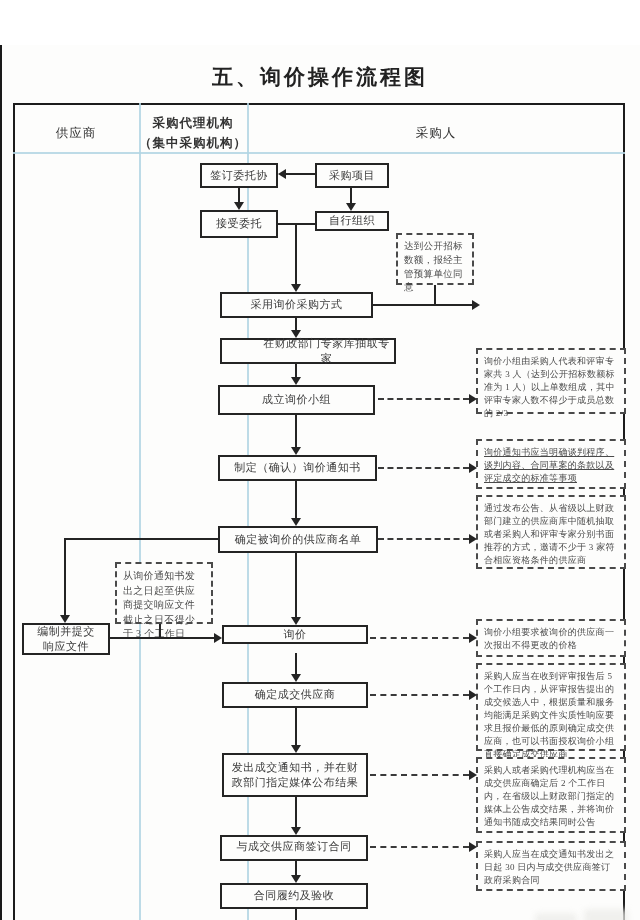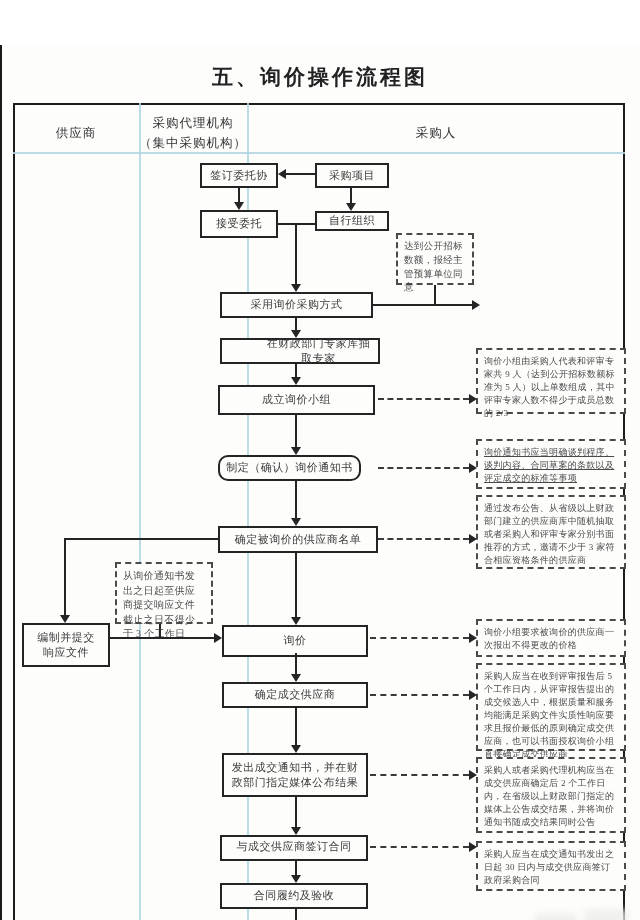--- a/index.html
+++ b/index.html
@@ -52,51 +52,51 @@
 
   <div class="title">五、询价操作流程图</div>
 
   <div class="frame"></div>
 
   <div class="bluev" style="left:139px;top:58px;height:850px;"></div>
   <div class="bluev" style="left:247px;top:58px;height:850px;"></div>
   <div class="blueh" style="left:13px;top:107px;width:612px;"></div>
 
   <div class="colhead" style="left:13px;top:80px;width:126px;">供应商</div>
-  <div class="colhead" style="left:139px;top:70px;width:108px;">
+  <div class="colhead" style="left:139px;top:70px;width:108px;font-weight:bold;">
     <div>采购代理机构</div>
     <div style="margin-top:3px;">（集中采购机构）</div>
   </div>
   <div class="colhead" style="left:247px;top:80px;width:378px;">采购人</div>
 
   <div class="box" style="left:200px;top:118px;width:78px;height:25px;">签订委托协</div>
   <div class="box" style="left:315px;top:118px;width:74px;height:25px;">采购项目</div>
   <div class="box" style="left:200px;top:165px;width:78px;height:28px;">接受委托</div>
   <div class="box" style="left:315px;top:166px;width:74px;height:20px;">自行组织</div>
 
   <div class="box" style="left:220px;top:247px;width:153px;height:26px;">采用询价采购方式</div>
-  <div class="box" style="left:220px;top:293px;width:160px;height:26px;padding-left:40px;">在财政部门专家库抽取专家</div>
+  <div class="box" style="left:220px;top:293px;width:176px;height:26px;padding-left:40px;">在财政部门专家库抽取专家</div>
   <div class="box" style="left:218px;top:340px;width:157px;height:30px;">成立询价小组</div>
-  <div class="box" style="left:218px;top:410px;width:143px;height:26px;border-radius:10px;">制定（确认）询价通知书</div>
+  <div class="box" style="left:218px;top:410px;width:159px;height:26px;">制定（确认）询价通知书</div>
   <div class="box" style="left:218px;top:481px;width:160px;height:27px;text-align:center;">确定被询价的供应商名单</div>
-  <div class="box" style="left:222px;top:580px;width:146px;height:32px;">询价</div>
+  <div class="box" style="left:222px;top:580px;width:146px;height:19px;">询价</div>
   <div class="box" style="left:222px;top:637px;width:146px;height:26px;">确定成交供应商</div>
   <div class="box" style="left:222px;top:708px;width:146px;height:44px;">发出成交通知书，并在财政部门指定媒体公布结果</div>
   <div class="box" style="left:220px;top:790px;width:148px;height:26px;font-family:Liberation Mono, monospace;">与成交供应商签订合同</div>
   <div class="box" style="left:220px;top:838px;width:148px;height:26px;">合同履约及验收</div>
   <div class="box" style="left:220px;top:885px;width:148px;height:25px;">申请支付资金</div>
 
-  <div class="box" style="left:22px;top:578px;width:88px;height:44px;justify-content:center;">
+  <div class="box" style="left:22px;top:578px;width:88px;height:32px;justify-content:center;">
     <div>编制并提交</div>
     <div>响应文件</div>
   </div>
 
 
   <div class="note" style="left:396px;top:188px;width:78px;height:52px;font-size:9.5px;">达到公开招标数额，报经主管预算单位同意</div>
-  <div class="note" style="left:476px;top:303px;width:150px;height:66px;">询价小组由采购人代表和评审专家共 9 人（达到公开招标数额标准为 5 人）以上单数组成，其中评审专家人数不得少于成员总数的 2/3</div>
+  <div class="note" style="left:476px;top:303px;width:150px;height:66px;">询价小组由采购人代表和评审专家共 3 人（达到公开招标数额标准为 1 人）以上单数组成，其中评审专家人数不得少于成员总数的 2/3</div>
   <div class="note" style="left:476px;top:394px;width:150px;height:50px;text-decoration:underline;">询价通知书应当明确谈判程序、谈判内容、合同草案的条款以及评定成交的标准等事项</div>
   <div class="note" style="left:476px;top:450px;width:150px;height:74px;">通过发布公告、从省级以上财政部门建立的供应商库中随机抽取或者采购人和评审专家分别书面推荐的方式，邀请不少于 3 家符合相应资格条件的供应商</div>
   <div class="note" style="left:476px;top:574px;width:150px;height:38px;">询价小组要求被询价的供应商一次报出不得更改的价格</div>
   <div class="note" style="left:476px;top:618px;width:150px;height:88px;">采购人应当在收到评审报告后 5 个工作日内，从评审报告提出的成交候选人中，根据质量和服务均能满足采购文件实质性响应要求且报价最低的原则确定成交供应商，也可以书面授权询价小组直接确定成交供应商</div>
   <div class="note" style="left:476px;top:712px;width:150px;height:76px;">采购人或者采购代理机构应当在成交供应商确定后 2 个工作日内，在省级以上财政部门指定的媒体上公告成交结果，并将询价通知书随成交结果同时公告</div>
   <div class="note" style="left:476px;top:796px;width:150px;height:50px;">采购人应当在成交通知书发出之日起 30 日内与成交供应商签订政府采购合同</div>
   <div class="note" style="left:115px;top:517px;width:98px;height:62px;font-size:10px;">从询价通知书发出之日起至供应商提交响应文件截止之日不得少于 3 个工作日</div>
 
   <div class="h" style="left:286px;top:128px;width:29px;"></div>
   <div class="al" style="left:278px;top:124px;"></div>

